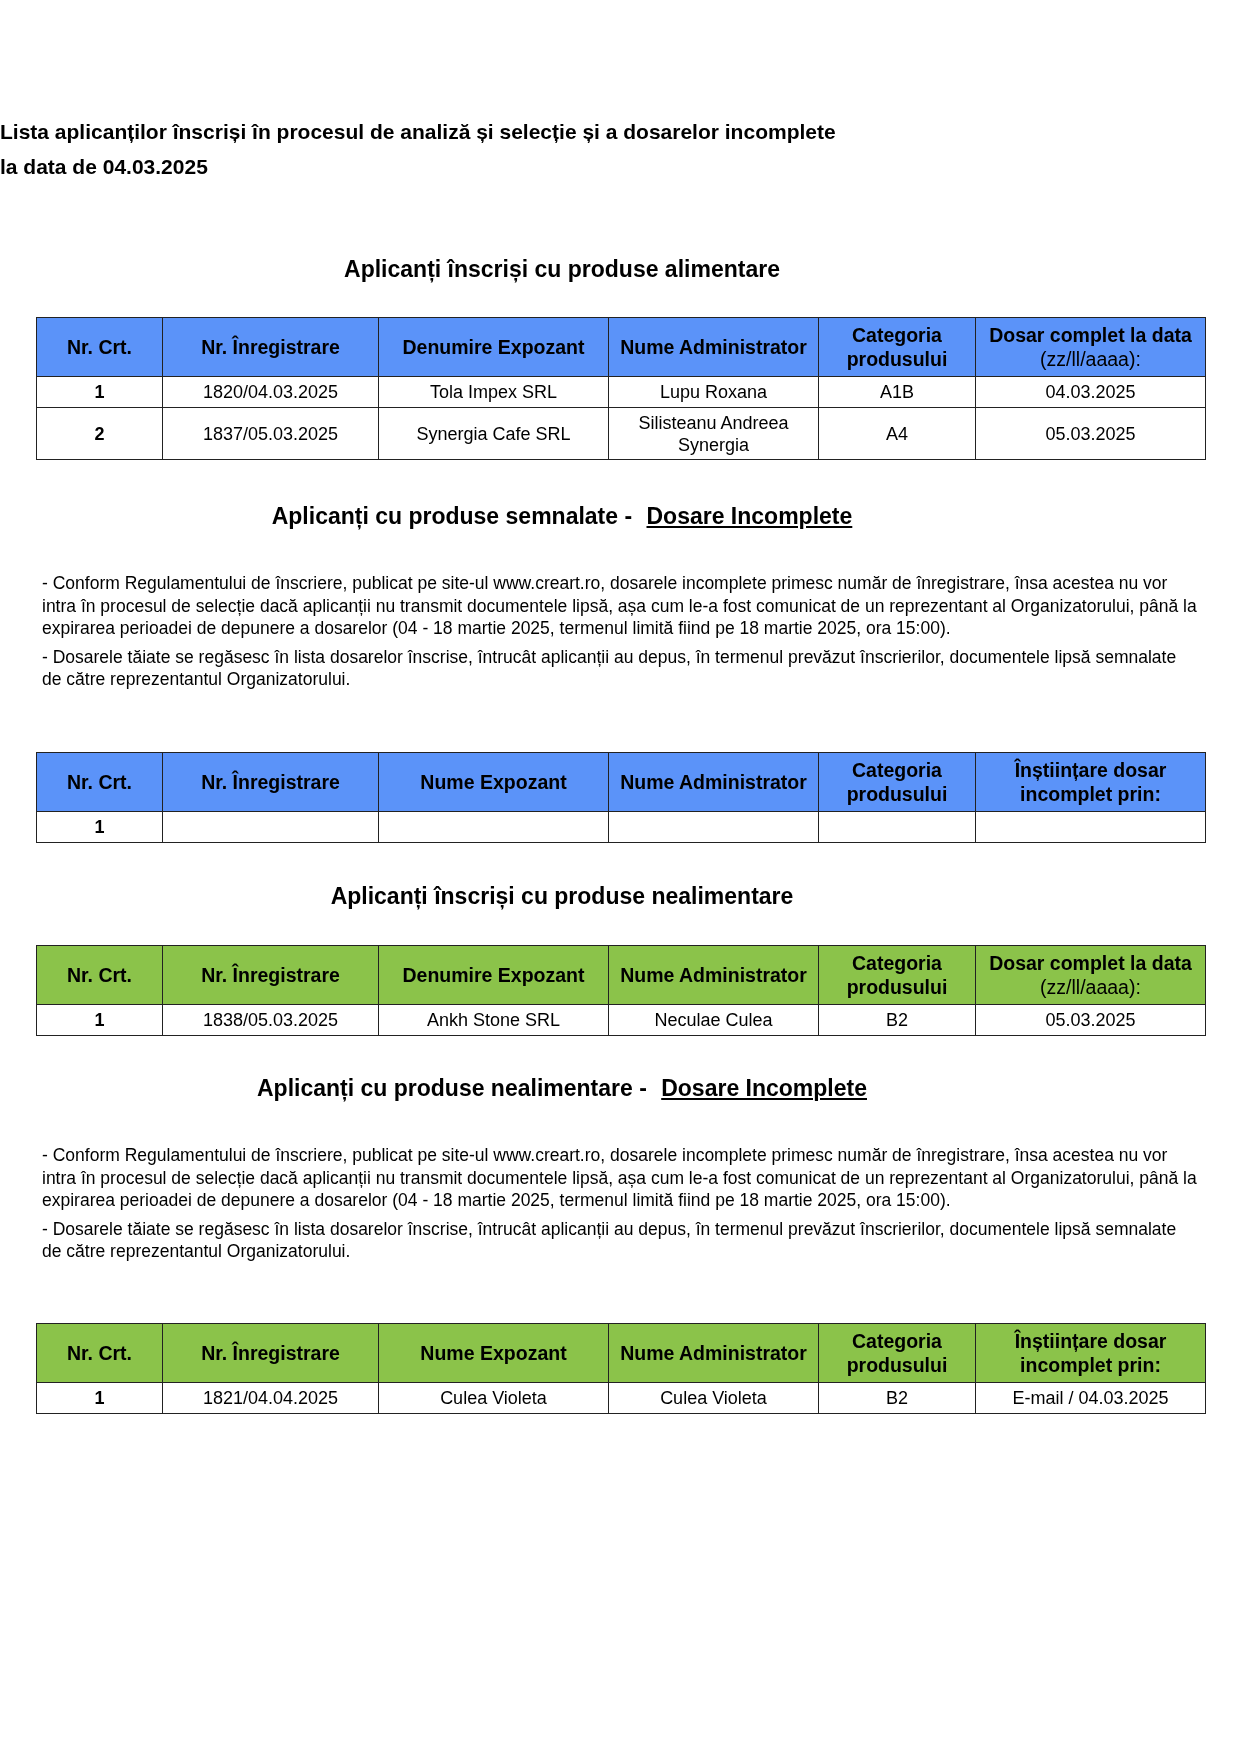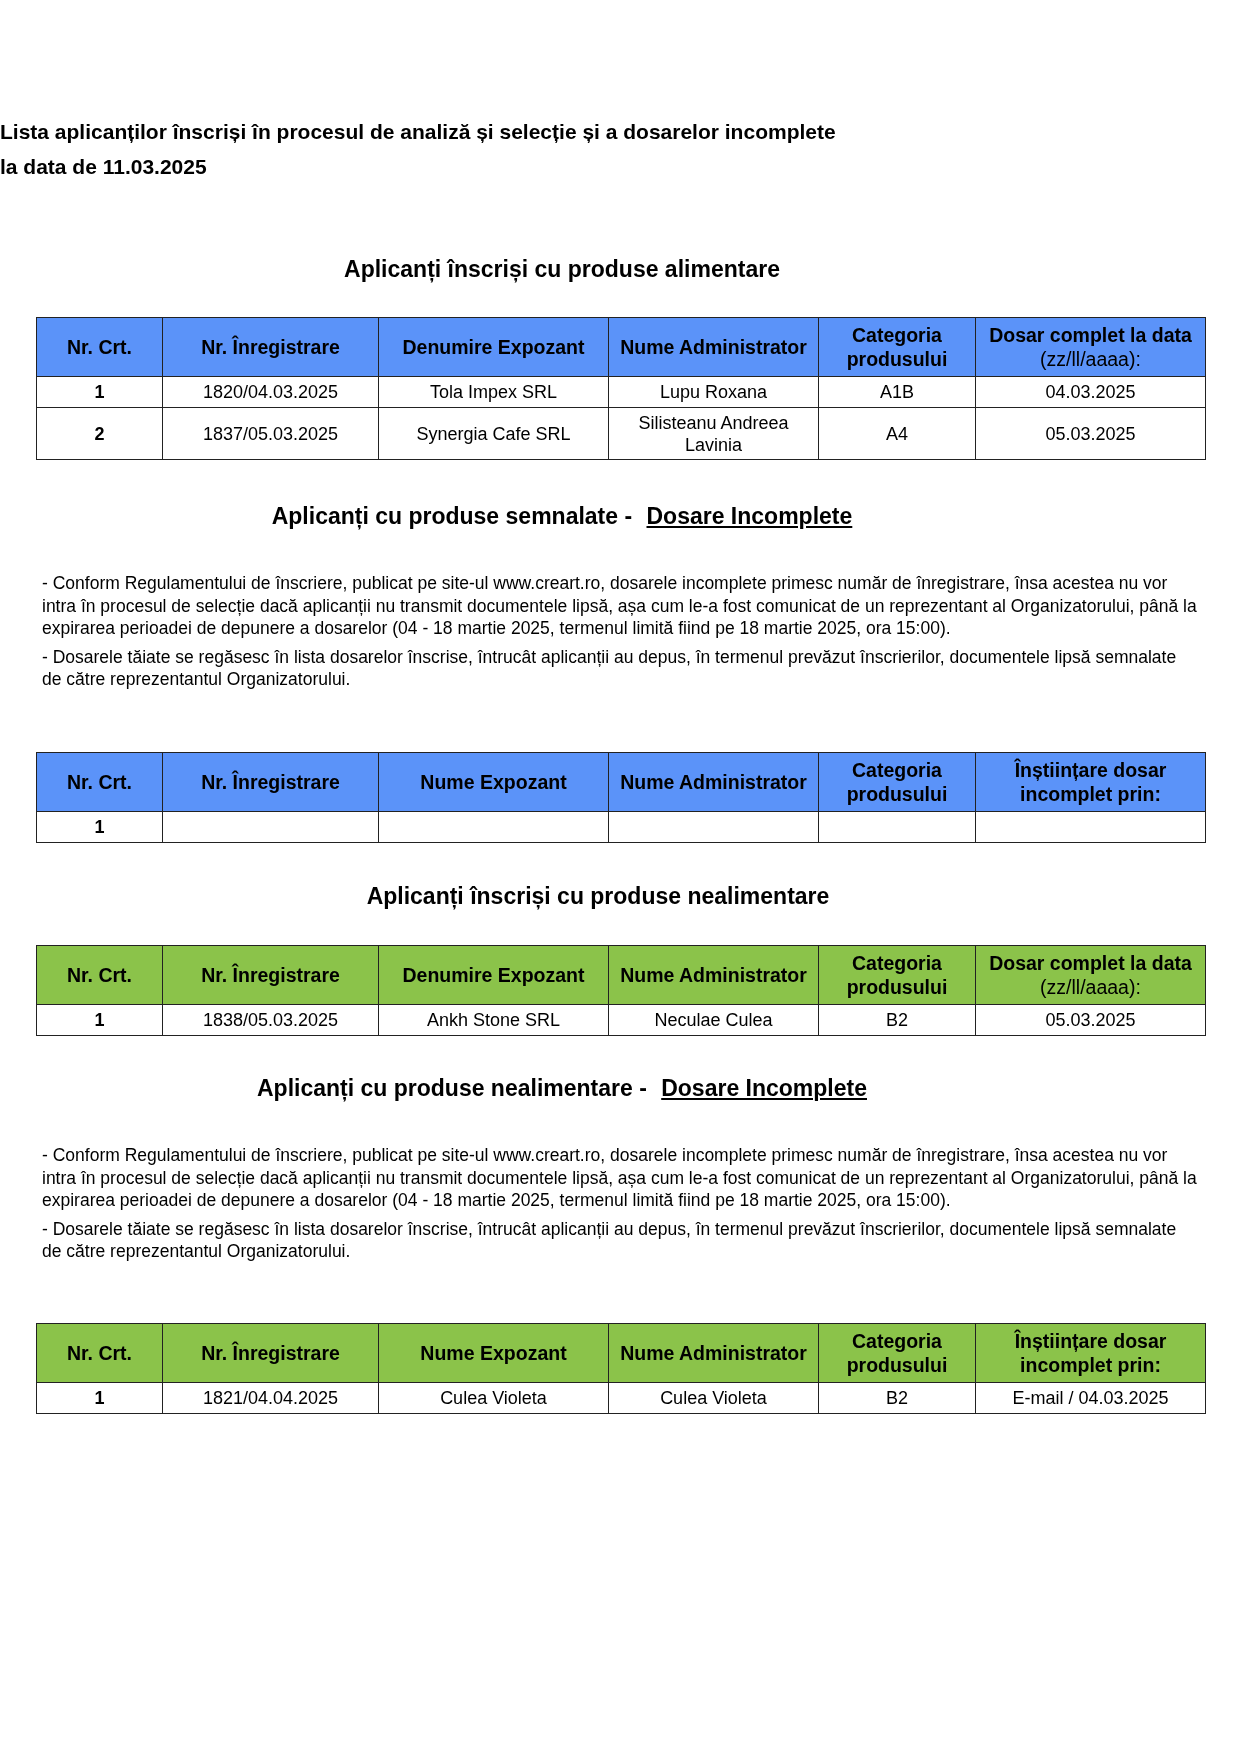--- a/index.html
+++ b/index.html
@@ -66,21 +66,21 @@
     col.c3 { width: 230px; }
     col.c4 { width: 210px; }
     col.c5 { width: 157px; }
     col.c6 { width: 230px; }
   </style>
 </head>
 <body>
 
 <div class="page-title">
   <div>Lista aplicanților înscriși în procesul de analiză și selecție și a dosarelor incomplete</div>
-  <div>la data de 11.03.2025</div>
+  <div>la data de 04.03.2025</div>
 </div>
 
 <div class="section-heading" style="top:255px;">Aplicanți înscriși cu produse alimentare</div>
 
 <table class="grid blue" style="top:317px;">
   <colgroup>
       <col class="c1">
       <col class="c2">
       <col class="c3">
       <col class="c4">
@@ -103,21 +103,21 @@
       <td>1820/04.03.2025</td>
       <td>Tola Impex SRL</td>
       <td>Lupu Roxana</td>
       <td>A1B</td>
       <td>04.03.2025</td>
     </tr>
     <tr style="height:52px;">
       <td class="nr">2</td>
       <td>1837/05.03.2025</td>
       <td>Synergia Cafe SRL</td>
-      <td>Silisteanu Andreea Lavinia</td>
+      <td>Silisteanu Andreea Synergia</td>
       <td>A4</td>
       <td>05.03.2025</td>
     </tr>
   </tbody>
 </table>
 
 <div class="section-heading" style="top:502px;">
   <span>Aplicanți cu produse semnalate - </span><span class="u">Dosare Incomplete</span>
 </div>
 
@@ -150,21 +150,21 @@
       <td class="nr">1</td>
       <td></td>
       <td></td>
       <td></td>
       <td></td>
       <td></td>
     </tr>
   </tbody>
 </table>
 
-<div class="section-heading" style="top:882px;padding-left:36px;">Aplicanți înscriși cu produse nealimentare</div>
+<div class="section-heading" style="top:882px;">Aplicanți înscriși cu produse nealimentare</div>
 
 <table class="grid green" style="top:945px;">
   <colgroup>
       <col class="c1">
       <col class="c2">
       <col class="c3">
       <col class="c4">
       <col class="c5">
       <col class="c6">
     </colgroup>

